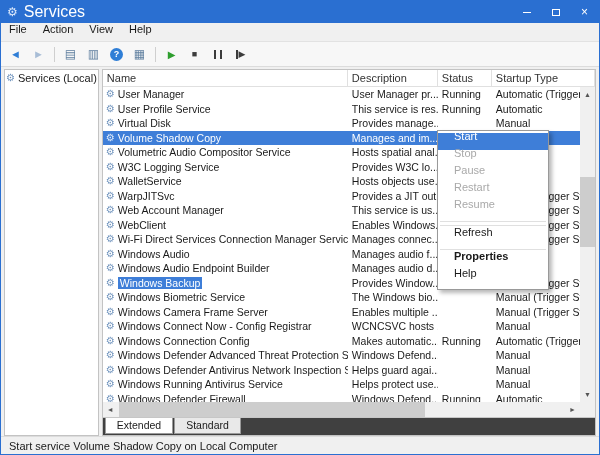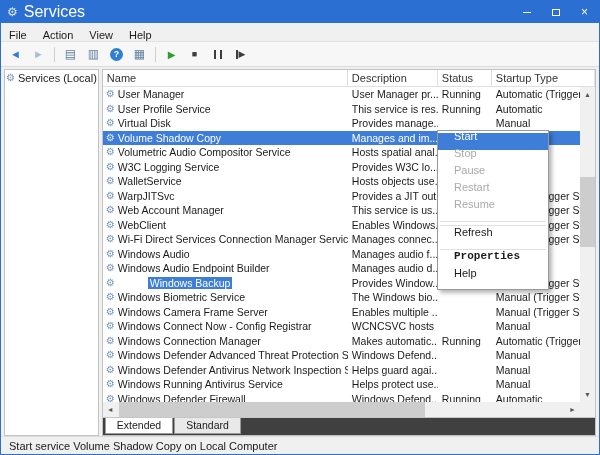--- a/index.html
+++ b/index.html
@@ -13,21 +13,21 @@
   .titlebar { flex: 0 0 22px; background: #2a6fd1; color: #fff; display: flex; align-items: center; padding-left: 6px; }
   .app-icon { font-size: 12px; color: #d9e7fb; margin-right: 6px; }
   .title { font-size: 16px; }
   .controls { margin-left: auto; display: flex; height: 100%; }
   .ctrl { width: 29px; display: flex; align-items: center; justify-content: center; color: #fff; }
   .min-glyph { width: 8px; height: 1px; background: #fff; display: inline-block; }
   .max-glyph { width: 8px; height: 7px; border: 1px solid #fff; display: inline-block; }
   .close-glyph { font-size: 12px; line-height: 1; }
 
   
-  .menubar { flex: 0 0 19px; background: #f0f0f0; display: flex; align-items: flex-end; border-bottom: 1px solid #e2e2e2; }
+  .menubar { flex: 0 0 19px; background: #f0f0f0; display: flex; align-items: flex-start; border-bottom: 1px solid #e2e2e2; }
   .menubar .mitem { padding: 0 8px; }
   .toolbar { flex: 0 0 25px; background: #f7f7f7; border-bottom: 1px solid #dcdcdc; display: flex; align-items: center; padding-left: 4px; gap: 2px; }
   .tbtn { width: 21px; height: 21px; display: flex; align-items: center; justify-content: center; font-size: 11px; }
   .tsep { width: 1px; height: 15px; background: #cfcfcf; margin: 0 3px; }
   .ic-back { color: #2f7ed6; }
   .ic-fwd { color: #a8bdd6; }
   .ic-panel { color: #5f7f9f; font-size: 12px; }
   .ic-help { width: 13px; height: 13px; border-radius: 50%; background: #2f7ed6; color: #fff; font-size: 9px; font-weight: bold;
              display: flex; align-items: center; justify-content: center; }
   .ic-start { color: #2e9e2e; font-size: 10px; }
@@ -50,21 +50,21 @@
   .hcell { border-right: 1px solid #e0e0e0; padding: 2px 0 0 4px; color: #333; white-space: nowrap; overflow: hidden; }
   .list-body { flex: 1 1 auto; min-height: 0; display: flex; }
   .rows { flex: 1 1 auto; min-width: 0; overflow: hidden; }
   .row { height: 14.5px; display: grid; grid-template-columns: 245px 90px 54px 1fr; align-items: center;
          font-size: 10.5px; white-space: nowrap; }
   .cell { overflow: hidden; padding-left: 4px; }
   .cell.namec { display: flex; align-items: center; gap: 3px; padding-left: 3px; }
   .gear { color: #6f93bd; font-size: 10px; line-height: 1; }
   .row.selected { background: #3e7ed8; color: #fff; }
   .row.selected .gear { color: #e2edfa; }
-  .row.name-sel .nm { background: #3e7ed8; color: #fff; padding: 0 2px; margin-left: 30px; }
+  .row.name-sel .nm { background: #3e7ed8; color: #fff; padding: 0 2px; }
 
   
   .vscroll { flex: 0 0 15px; background: #f0f0f0; position: relative; }
   .sarrow { height: 15px; width: 15px; display: flex; align-items: center; justify-content: center; font-size: 7px; color: #555; }
   .vscroll .sarrow.down { position: absolute; bottom: 0; }
   .vthumb { position: absolute; left: 0; top: 90px; width: 15px; height: 70px; background: #cdcdcd; }
   .hscroll { flex: 0 0 15px; background: #f0f0f0; display: flex; position: relative; }
   .htrack { flex: 1 1 auto; position: relative; }
   .hthumb { position: absolute; left: 1px; top: 0; width: 306px; height: 15px; background: #cdcdcd; }
   .corner { flex: 0 0 15px; background: #f0f0f0; }
@@ -76,21 +76,21 @@
   .statusbar { flex: 0 0 18px; background: #f0f0f0; border-top: 1px solid #dcdcdc; display: flex; align-items: center; padding-left: 8px; }
 
   
   .context-menu { position: absolute; left: 436px; top: 129px; width: 112px; background: #fff;
                   border: 1px solid #999; box-shadow: 3px 3px 4px rgba(0,0,0,.28); padding: 2px 0; z-index: 10; }
   .menu-row { height: 17px; display: flex; align-items: center; padding: 0 6px 12px 16px; }
   .menu-row .mi-arrow { margin-left: auto; font-size: 9px; visibility: hidden; }
   .menu-row.has-submenu .mi-arrow { visibility: visible; }
   .menu-row.hover { background: #3e7ed8; color: #fff; }
   .menu-row.disabled { color: #a9a9a9; }
-  .menu-row.bold { font-weight: bold; font-family: Liberation Mono, monospace; }
+  .menu-row.bold { font-weight: bold; }
   .menu-sep { height: 1px; background: #e0e0e0; margin: 3px 2px; }
 </style>
 </head>
 <body>
 
 <div class="window">
 
   <div class="titlebar">
     <span class="app-icon">⚙</span>
     <span class="title">Services</span>
@@ -321,21 +321,21 @@
                 <span class="gear">⚙</span>
                 <span class="nm">Windows Connect Now - Config Registrar</span>
               </span>
               <span class="cell">WCNCSVC hosts ...</span>
               <span class="cell"></span>
               <span class="cell">Manual</span>
             </div>
             <div class="row">
               <span class="cell namec">
                 <span class="gear">⚙</span>
-                <span class="nm">Windows Connection Manager</span>
+                <span class="nm">Windows Connection Config</span>
               </span>
               <span class="cell">Makes automatic...</span>
               <span class="cell">Running</span>
               <span class="cell">Automatic (Trigger Start)</span>
             </div>
             <div class="row">
               <span class="cell namec">
                 <span class="gear">⚙</span>
                 <span class="nm">Windows Defender Advanced Threat Protection Service</span>
               </span>

